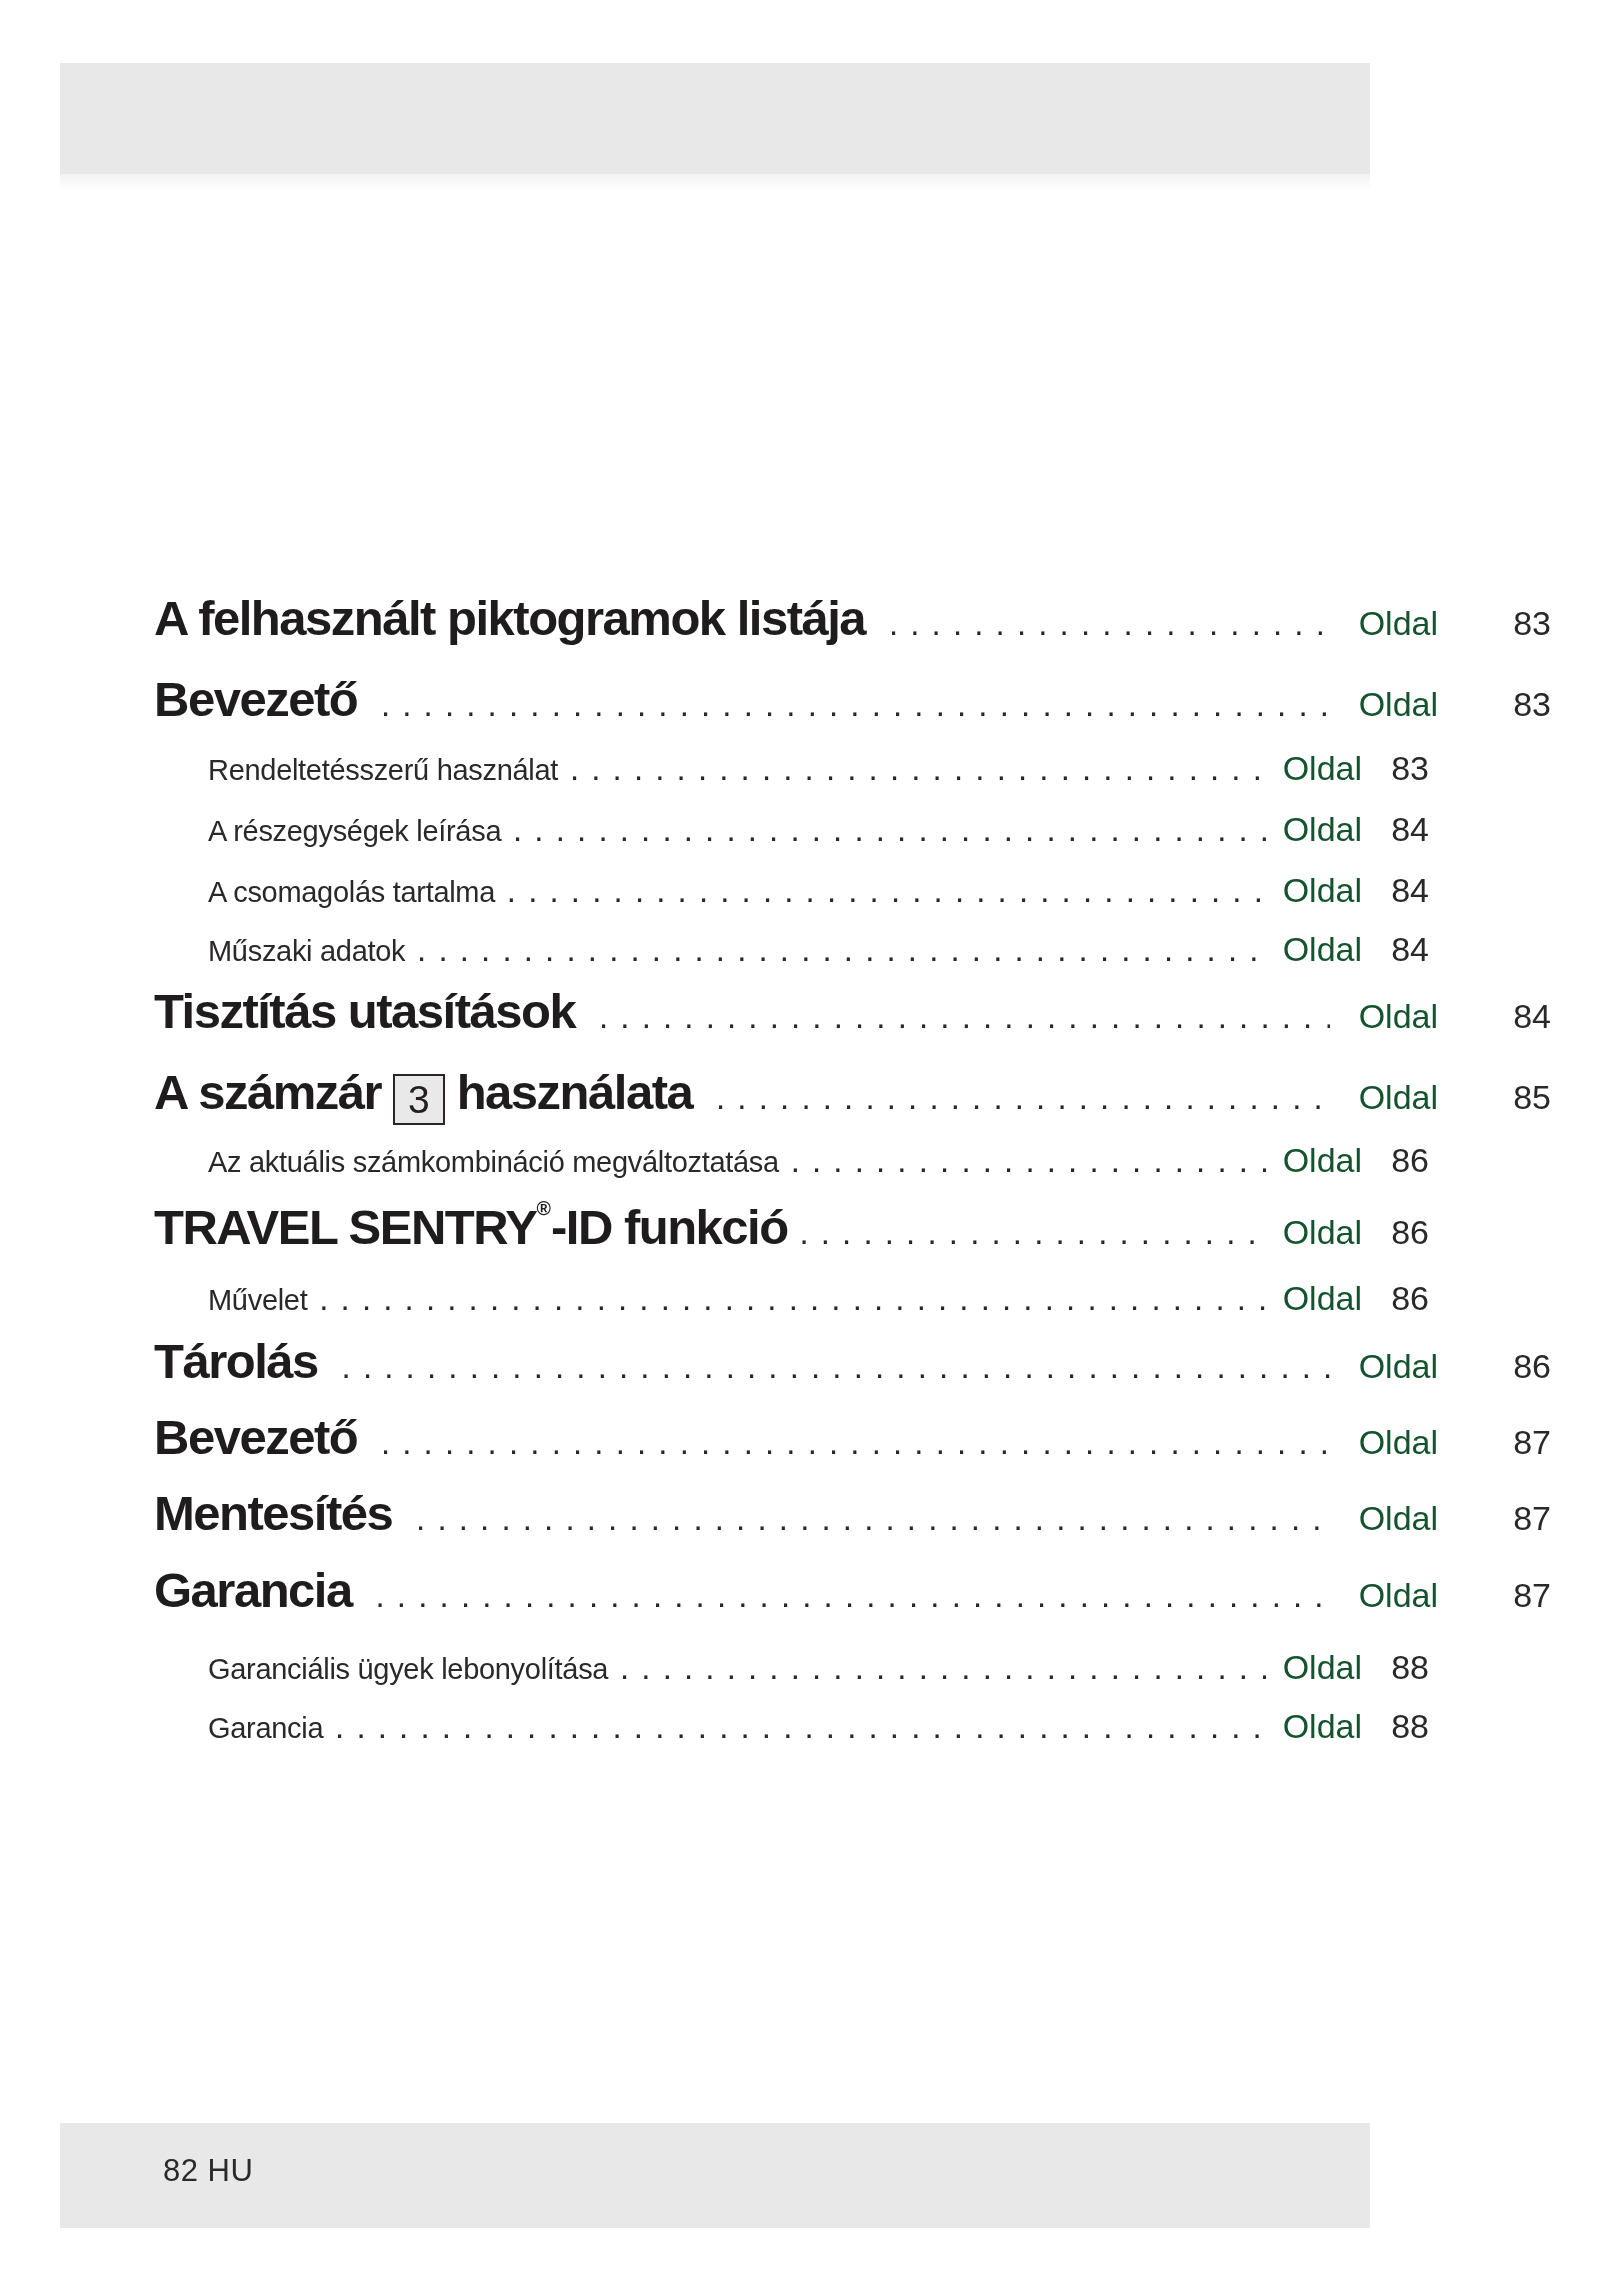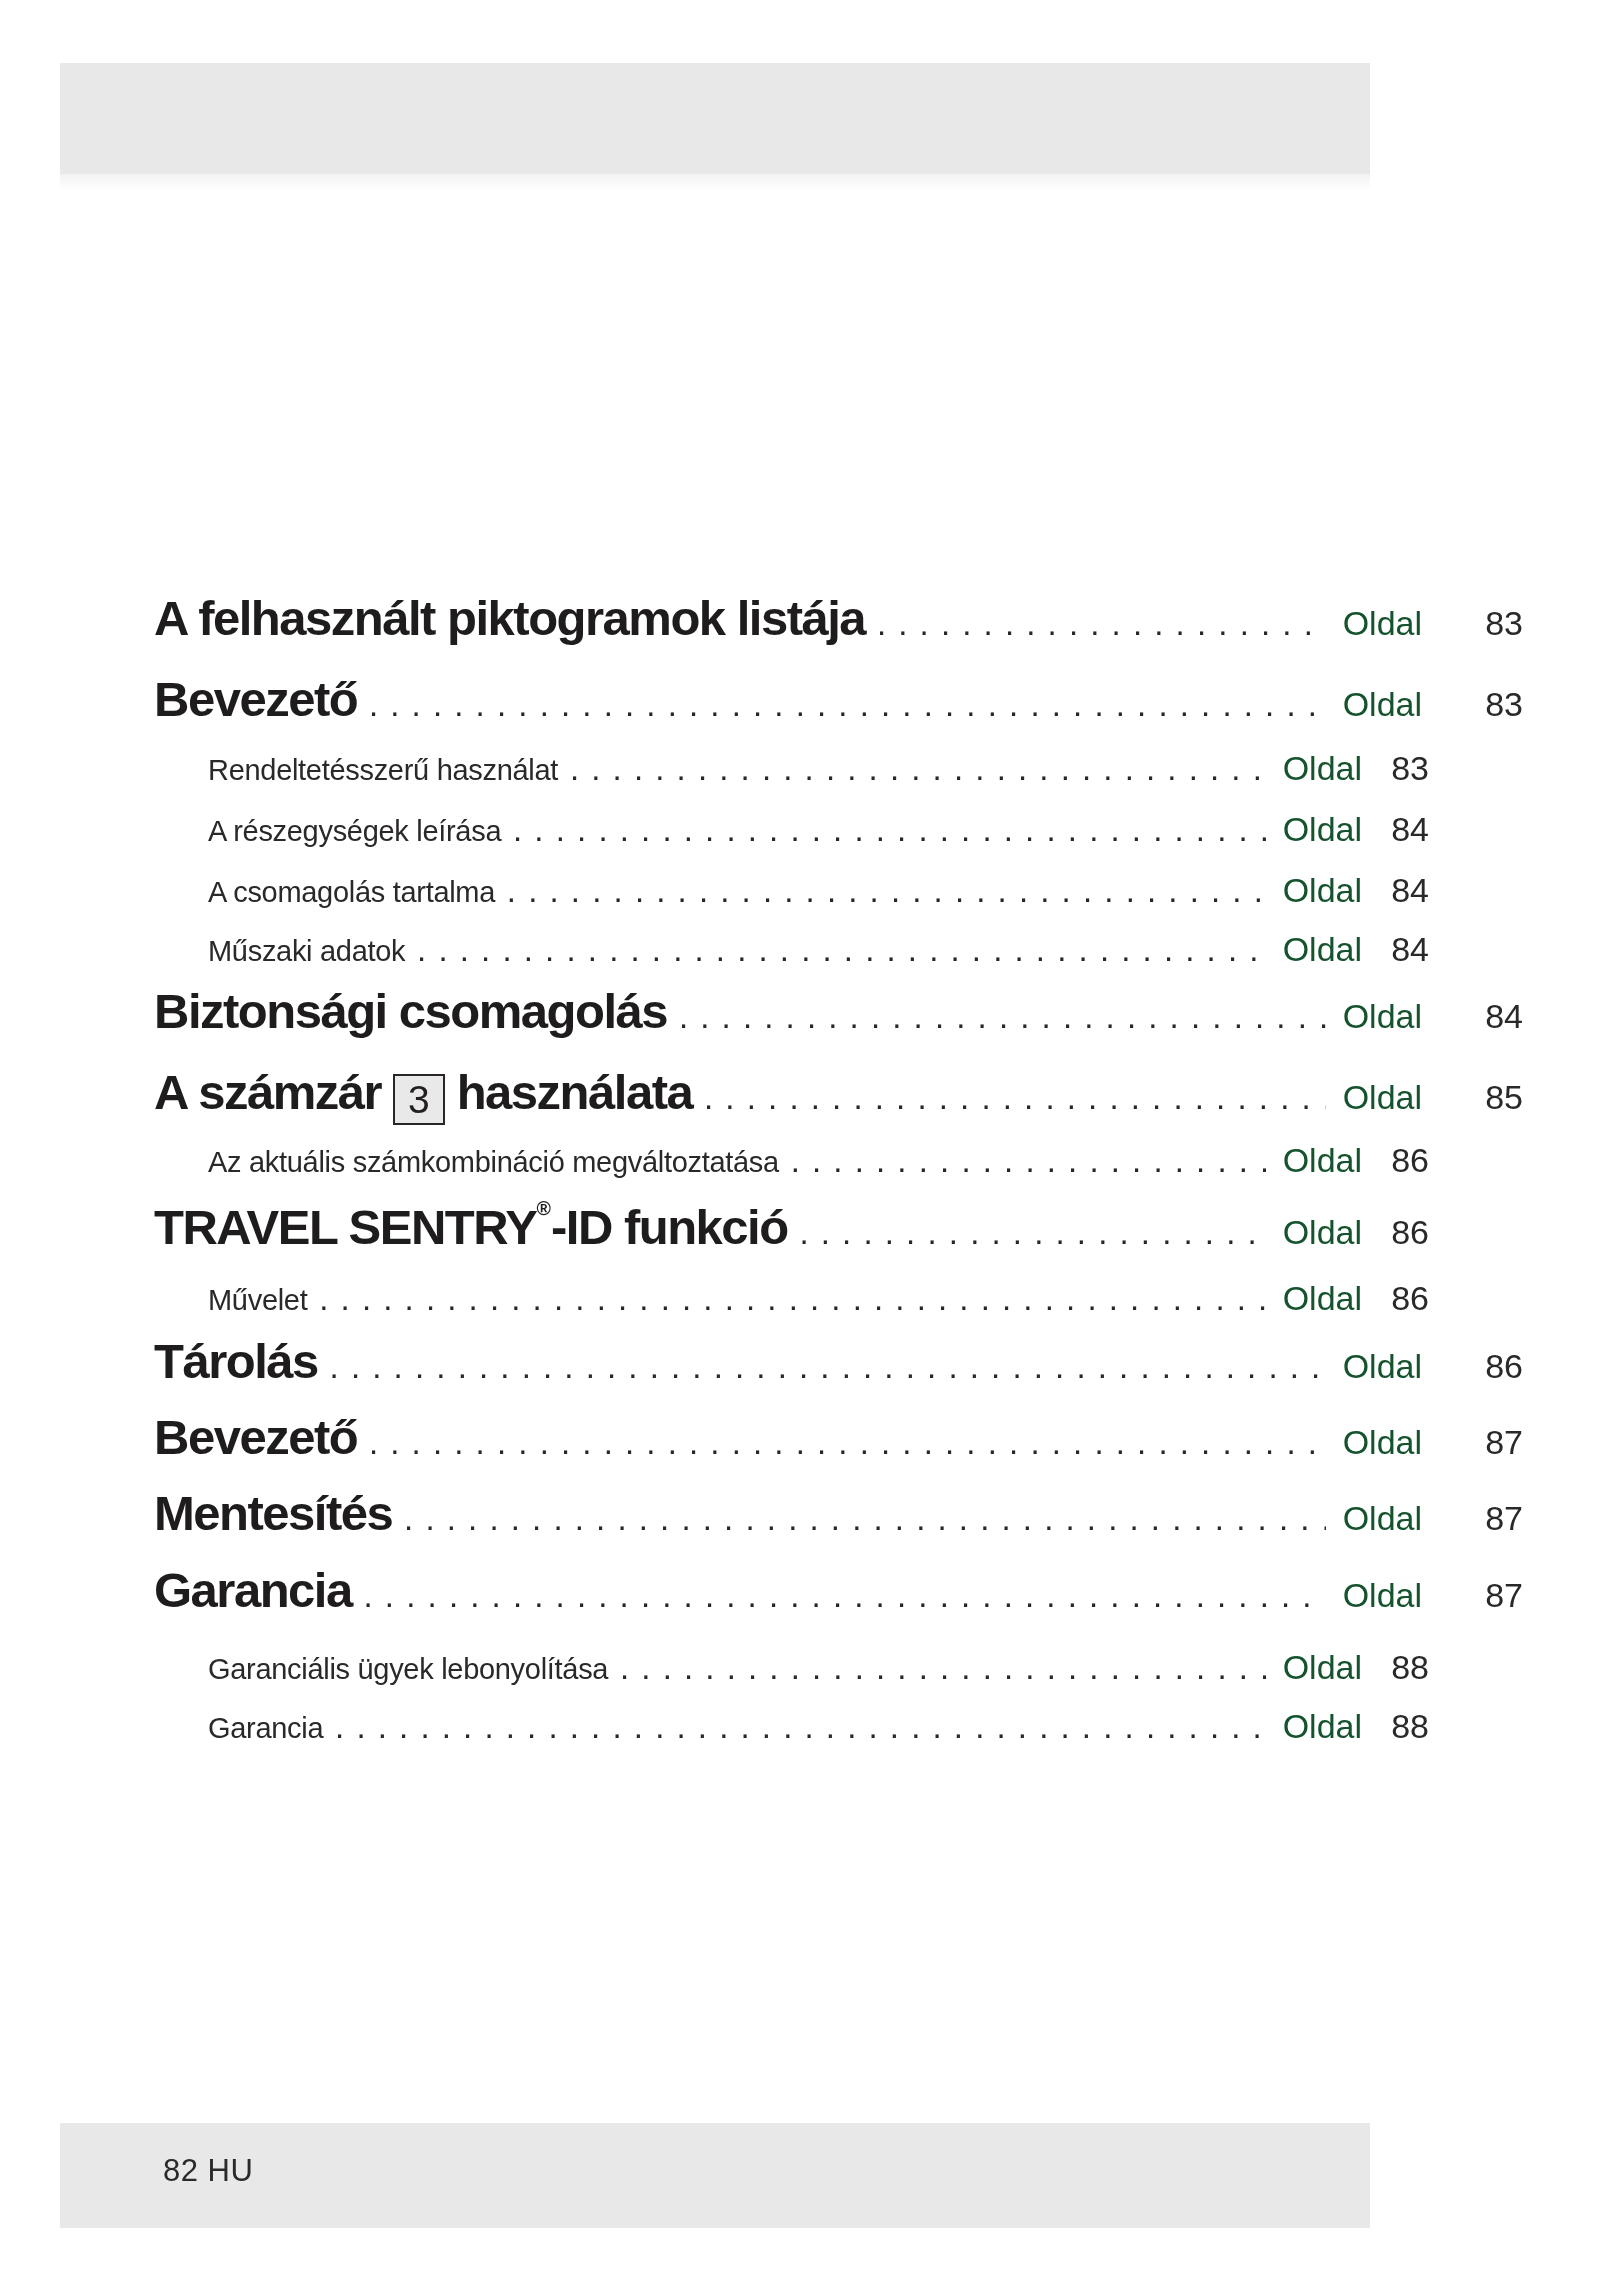--- a/index.html
+++ b/index.html
@@ -28,21 +28,21 @@
     color:#2b2a2a;white-space:nowrap;
   }
   .row{
     position:absolute;left:0;width:1621px;
     display:flex;align-items:baseline;
     line-height:1;white-space:nowrap;
     box-sizing:border-box;
   }
   .row.main{padding-left:154px;}
   .row.sub{padding-left:208px;}
-  .row.far{padding-right:98px;}
+  .row.far{padding-right:70px;gap:12px;}
   .row.near{padding-right:192px;}
   .row.main .title{
     font-weight:700;font-size:49px;letter-spacing:-1.5px;
     color:#1f1c1d;
   }
   .row.sub .title{
     font-weight:400;font-size:29px;letter-spacing:-0.3px;
     color:#2b2829;
   }
   .leader{
@@ -116,21 +116,21 @@
     </div>
 
     <div class="row sub near" style="top:904px">
       <span class="title">Műszaki adatok</span>
       <span class="leader">. . . . . . . . . . . . . . . . . . . . . . . . . . . . . . . . . . . . . . . . . . . . . . . . . . . . . . . . . . . . . . . . . . . . . . . . . . . . . . . . . . . . . . . . . . </span>
       <span class="oldal">Oldal</span>
       <span class="num">84</span>
     </div>
 
     <div class="row main far" style="top:971px">
-      <span class="title">Biztonsági csomagolás</span>
+      <span class="title">Tisztítás utasítások</span>
       <span class="leader">. . . . . . . . . . . . . . . . . . . . . . . . . . . . . . . . . . . . . . . . . . . . . . . . . . . . . . . . . . . . . . . . . . . . . . . . . . . . . . . . . . . . . . . . . . </span>
       <span class="oldal">Oldal</span>
       <span class="num">84</span>
     </div>
 
     <div class="row main far" style="top:1052px">
       <span class="title"><span>A számzár</span><span class="numbox">3</span><span>használata</span></span>
       <span class="leader">. . . . . . . . . . . . . . . . . . . . . . . . . . . . . . . . . . . . . . . . . . . . . . . . . . . . . . . . . . . . . . . . . . . . . . . . . . . . . . . . . . . . . . . . . . </span>
       <span class="oldal">Oldal</span>
       <span class="num">85</span>

